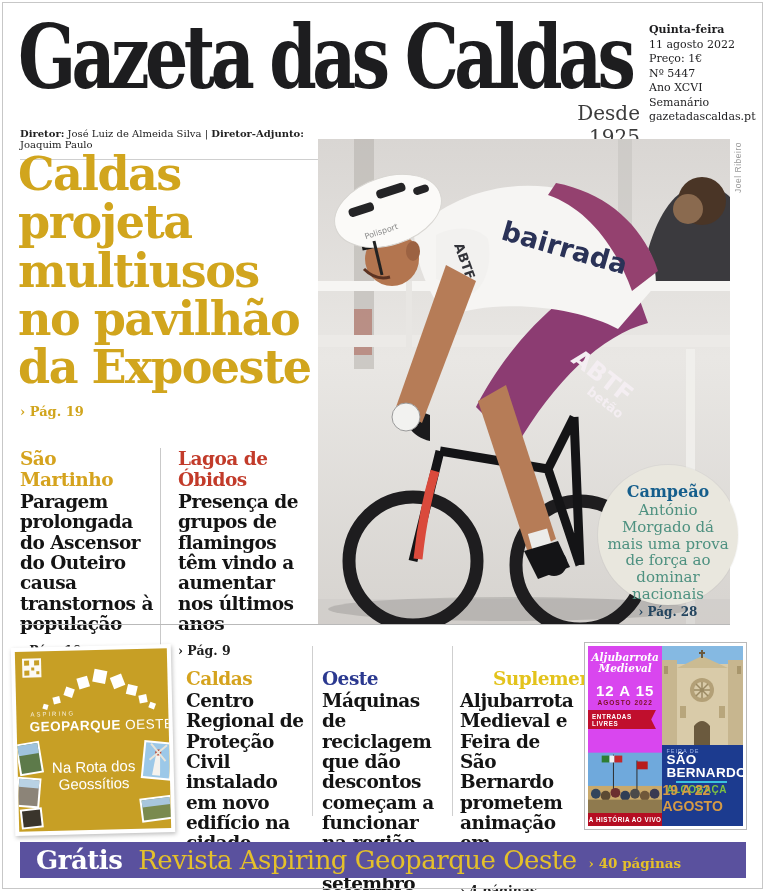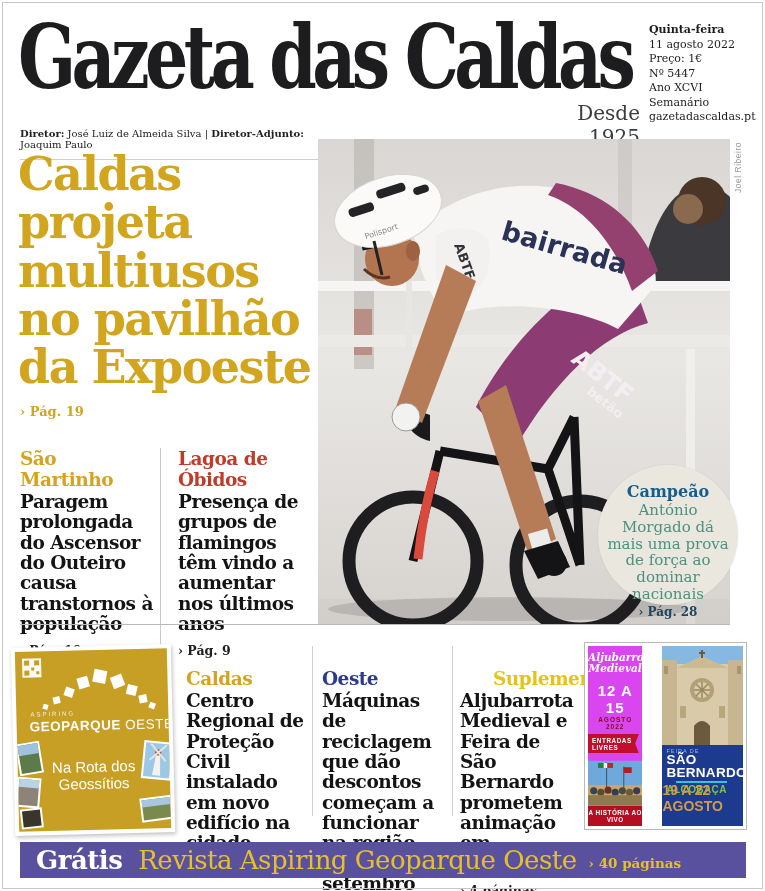--- a/index.html
+++ b/index.html
@@ -71,21 +71,21 @@
   .sb-left{width:48%;background:#d946ef;position:relative;text-align:center;color:#fff;overflow:hidden;}
   .sb-goth{margin-top:6px;font-family:"DejaVu Serif",serif;font-weight:bold;font-style:italic;font-size:10.5px;line-height:1.05;}
   .sb-dates{margin-top:8px;font-size:15px;font-weight:bold;letter-spacing:1px;}
   .sb-dsub{font-size:6.5px;font-weight:bold;color:#7B1020;letter-spacing:1px;}
   .sb-ribbon{margin-top:4px;margin-left:0;width:86%;background:#C00F2D;color:#fff;font-size:6.3px;font-weight:bold;
              letter-spacing:.6px;text-align:left;padding:2.5px 0 2.5px 4px;
              clip-path:polygon(0 0,100% 0,93% 50%,100% 100%,0 100%);}
   .sb-crowd{position:absolute;left:0;bottom:12px;width:100%;height:62px;}
   .sb-strip{position:absolute;left:0;bottom:0;width:100%;background:#B50D22;color:#fff;font-size:6.3px;
             font-weight:bold;letter-spacing:.5px;padding:3px 0;}
-  .sb-right{width:52%;display:flex;flex-direction:column;padding-left:20px;}
+  .sb-right{width:52%;display:flex;flex-direction:column;}
   .sb-photo{height:99px;}
   .sb-navy{flex:1;background:#1C3B8F;color:#fff;padding:3px 4px 2px 4px;position:relative;}
   .sb-feira{font-size:5.5px;color:#9FB6E8;letter-spacing:1px;}
   .sb-n1,.sb-n2{font-size:13.5px;font-weight:bold;line-height:.95;letter-spacing:.3px;}
   .sb-cyan{width:70%;height:2.5px;background:#39C1E0;margin:1px 0 1px 10px;}
   .sb-city{font-size:10px;font-weight:bold;color:#7DC242;letter-spacing:.4px;}
   .sb-d2{position:absolute;right:0;bottom:12px;font-size:14px;font-weight:bold;color:#D59A45;text-align:left;line-height:1.15;}
 
   
   .bar{position:absolute;left:20px;top:842px;width:726px;height:36px;background:#5A519E;

